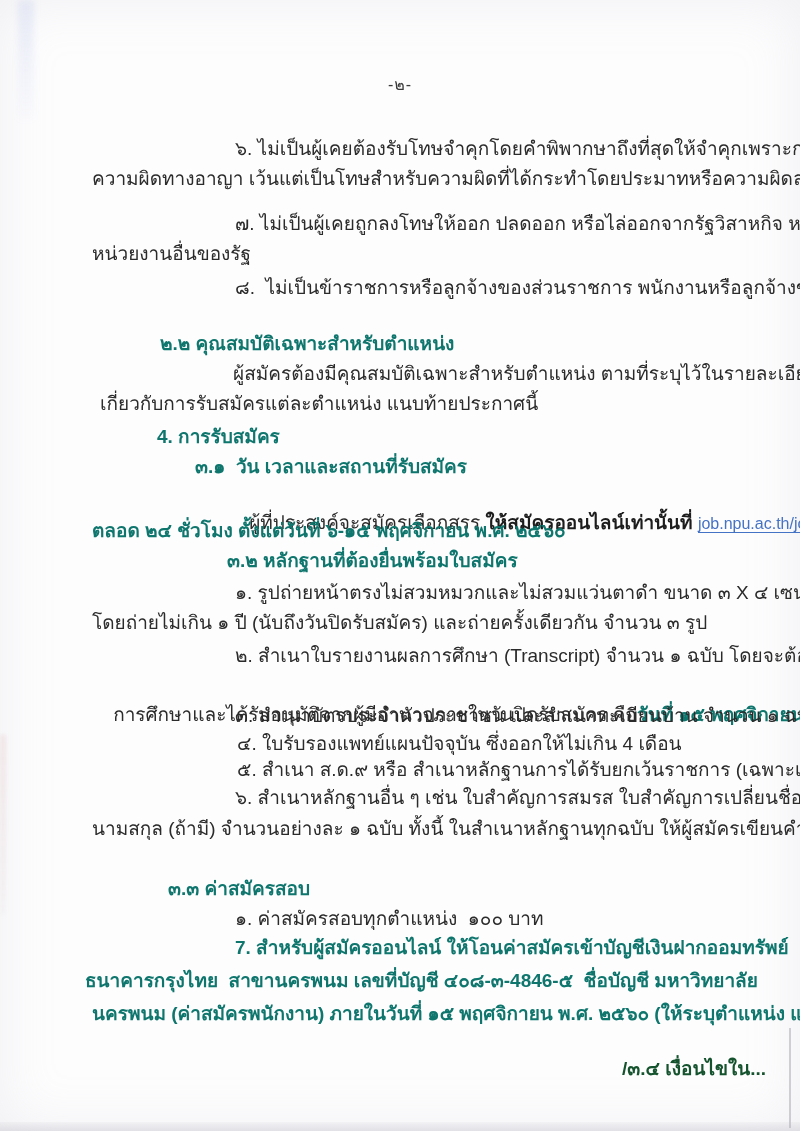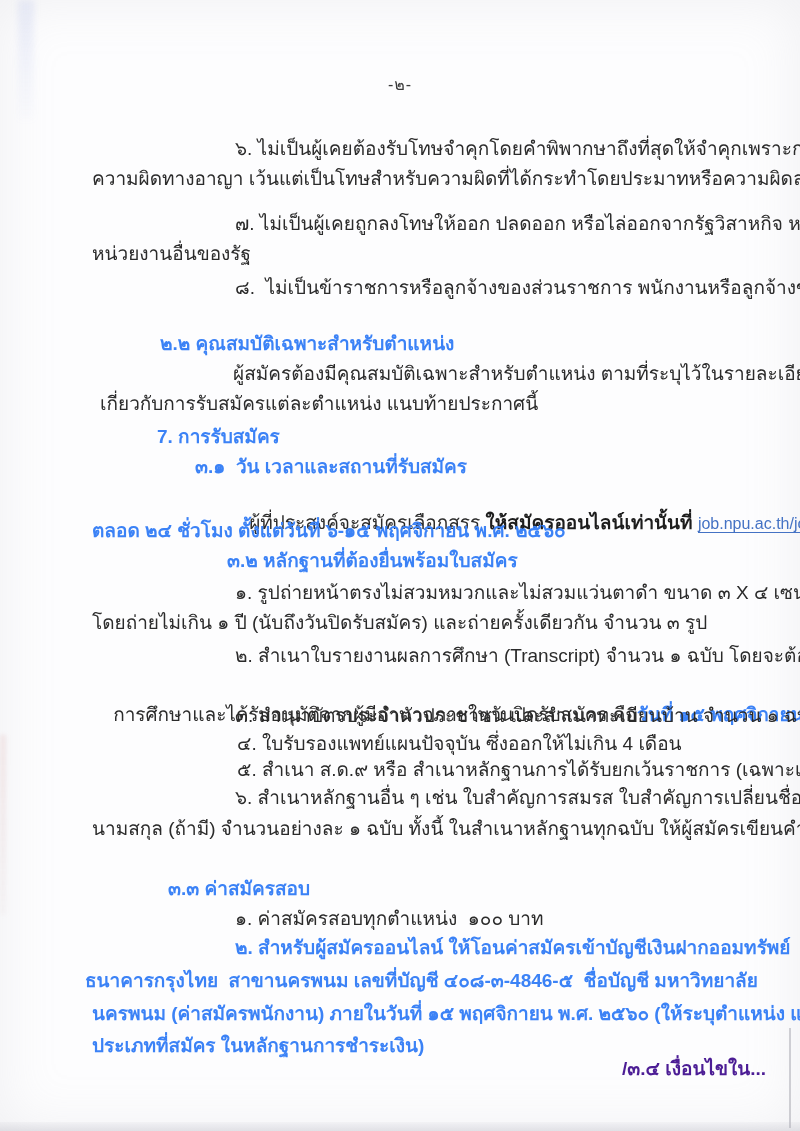--- a/index.html
+++ b/index.html
@@ -16,40 +16,40 @@
     box-shadow:inset 0 0 55px rgba(175,178,190,0.18);
     color:#2b2b2b;
     font-size:19px;
     line-height:1.35;
   }
   .ln{
     position:absolute;
     white-space:pre;
     color:#2b2b2b;
   }
-  .b{font-weight:bold;color:#3b82f6;}
+  .b{font-weight:bold;color:#0f766e;}
   .page-num{
     position:absolute;left:0;right:0;text-align:center;
     font-size:16px;letter-spacing:1px;color:#3a3a3a;
   }
   .emph{
     font-weight:bold;color:#1d1d1d;
     text-underline-offset:3px;
   }
   .url{
     color:#4472c4;
     border-bottom:1.5px solid #4472c4;
     padding-right:14px;
     font-size:16px;
     cursor:pointer;
   }
   .footer-line{
     position:absolute;
     white-space:pre;
-    font-weight:bold;color:#4c1d95;
+    font-weight:bold;color:#14532d;
   }
   
   .streak-left-top{
     position:absolute;left:18px;top:0;width:16px;height:120px;
     background:linear-gradient(180deg, rgba(130,150,225,0.14), rgba(130,150,225,0.02));
     filter:blur(3px);
   }
   .edge-right-bottom{
     position:absolute;left:789px;top:1028px;width:2px;height:100px;
     background:rgba(130,130,140,0.35);
@@ -79,21 +79,21 @@
   <div class="ln" style="top:136px;left:235px">๖. ไม่เป็นผู้เคยต้องรับโทษจำคุกโดยคำพิพากษาถึงที่สุดให้จำคุกเพราะกระทำ</div>
   <div class="ln" style="top:166px;left:92px">ความผิดทางอาญา เว้นแต่เป็นโทษสำหรับความผิดที่ได้กระทำโดยประมาทหรือความผิดลหุโทษ</div>
   <div class="ln" style="top:211px;left:235px">๗. ไม่เป็นผู้เคยถูกลงโทษให้ออก ปลดออก หรือไล่ออกจากรัฐวิสาหกิจ หรือ</div>
   <div class="ln" style="top:241px;left:92px">หน่วยงานอื่นของรัฐ</div>
   <div class="ln" style="top:275px;left:235px">๘.  ไม่เป็นข้าราชการหรือลูกจ้างของส่วนราชการ พนักงานหรือลูกจ้างของ</div>
 
   <div class="ln b" style="top:331px;left:160px">๒.๒ คุณสมบัติเฉพาะสำหรับตำแหน่ง</div>
   <div class="ln" style="top:361px;left:233px">ผู้สมัครต้องมีคุณสมบัติเฉพาะสำหรับตำแหน่ง ตามที่ระบุไว้ในรายละเอียด</div>
   <div class="ln" style="top:391px;left:100px">เกี่ยวกับการรับสมัครแต่ละตำแหน่ง แนบท้ายประกาศนี้</div>
 
-  <div class="ln b" style="top:424px;left:157px">7. การรับสมัคร</div>
+  <div class="ln b" style="top:424px;left:157px">4. การรับสมัคร</div>
   <div class="ln b" style="top:454px;left:195px">๓.๑  วัน เวลาและสถานที่รับสมัคร</div>
 
   <div class="ln" style="top:484px;left:228px">
     <span>ผู้ที่ประสงค์จะสมัครเลือกสรร </span><span class="emph">ให้สมัครออนไลน์เท่านั้นที่</span><span> </span><span class="url">job.npu.ac.th/job</span>
   </div>
   <div class="ln b" style="top:518px;left:92px">ตลอด ๒๔ ชั่วโมง ตั้งแต่วันที่ ๖-๑๕ พฤศจิกายน พ.ศ. ๒๕๖๐</div>
 
   <div class="ln b" style="top:548px;left:227px">๓.๒ หลักฐานที่ต้องยื่นพร้อมใบสมัคร</div>
 
   <div class="ln" style="top:580px;left:235px">๑. รูปถ่ายหน้าตรงไม่สวมหมวกและไม่สวมแว่นตาดำ ขนาด ๓ X ๔ เซนติเมตร</div>
@@ -103,20 +103,19 @@
     <span>การศึกษาและได้รับอนุมัติจากผู้มีอำนาจภายในวันปิดรับสมัคร คือ</span><span class="b">วันที่ ๑๕ พฤศจิกายน พ.ศ.๒๕๖๐</span>
   </div>
   <div class="ln" style="top:703px;left:235px">๓. สำเนาบัตรประจำตัวประชาชน และสำเนาทะเบียนบ้าน จำนวน ๑ ฉบับ</div>
   <div class="ln" style="top:731px;left:237px">๔. ใบรับรองแพทย์แผนปัจจุบัน ซึ่งออกให้ไม่เกิน 4 เดือน</div>
   <div class="ln" style="top:757px;left:237px">๕. สำเนา ส.ด.๙ หรือ สำเนาหลักฐานการได้รับยกเว้นราชการ (เฉพาะเพศชาย)</div>
   <div class="ln" style="top:785px;left:235px">๖. สำเนาหลักฐานอื่น ๆ เช่น ใบสำคัญการสมรส ใบสำคัญการเปลี่ยนชื่อ หรือ</div>
   <div class="ln" style="top:816px;left:92px">นามสกุล (ถ้ามี) จำนวนอย่างละ ๑ ฉบับ ทั้งนี้ ในสำเนาหลักฐานทุกฉบับ ให้ผู้สมัครเขียนคำรับรองสำเนา</div>
 
   <div class="ln b" style="top:876px;left:168px">๓.๓ ค่าสมัครสอบ</div>
   <div class="ln" style="top:906px;left:235px">๑. ค่าสมัครสอบทุกตำแหน่ง  ๑๐๐ บาท</div>
-  <div class="ln b" style="top:935px;left:235px">๒. สำหรับผู้สมัครออนไลน์ ให้โอนค่าสมัครเข้าบัญชีเงินฝากออมทรัพย์</div>
+  <div class="ln b" style="top:935px;left:235px">7. สำหรับผู้สมัครออนไลน์ ให้โอนค่าสมัครเข้าบัญชีเงินฝากออมทรัพย์</div>
   <div class="ln b" style="top:968px;left:85px">ธนาคารกรุงไทย  สาขานครพนม เลขที่บัญชี ๔๐๘-๓-4846-๕  ชื่อบัญชี มหาวิทยาลัย</div>
   <div class="ln b" style="top:1001px;left:92px">นครพนม (ค่าสมัครพนักงาน) ภายในวันที่ ๑๕ พฤศจิกายน พ.ศ. ๒๕๖๐ (ให้ระบุตำแหน่ง และ</div>
-  <div class="ln b" style="top:1033px;left:92px">ประเภทที่สมัคร ในหลักฐานการชำระเงิน)</div>
 
   <div class="footer-line" style="top:1056px;left:622px">/๓.๔ เงื่อนไขใน...</div>
 
 </div>
 
 </body></html>

